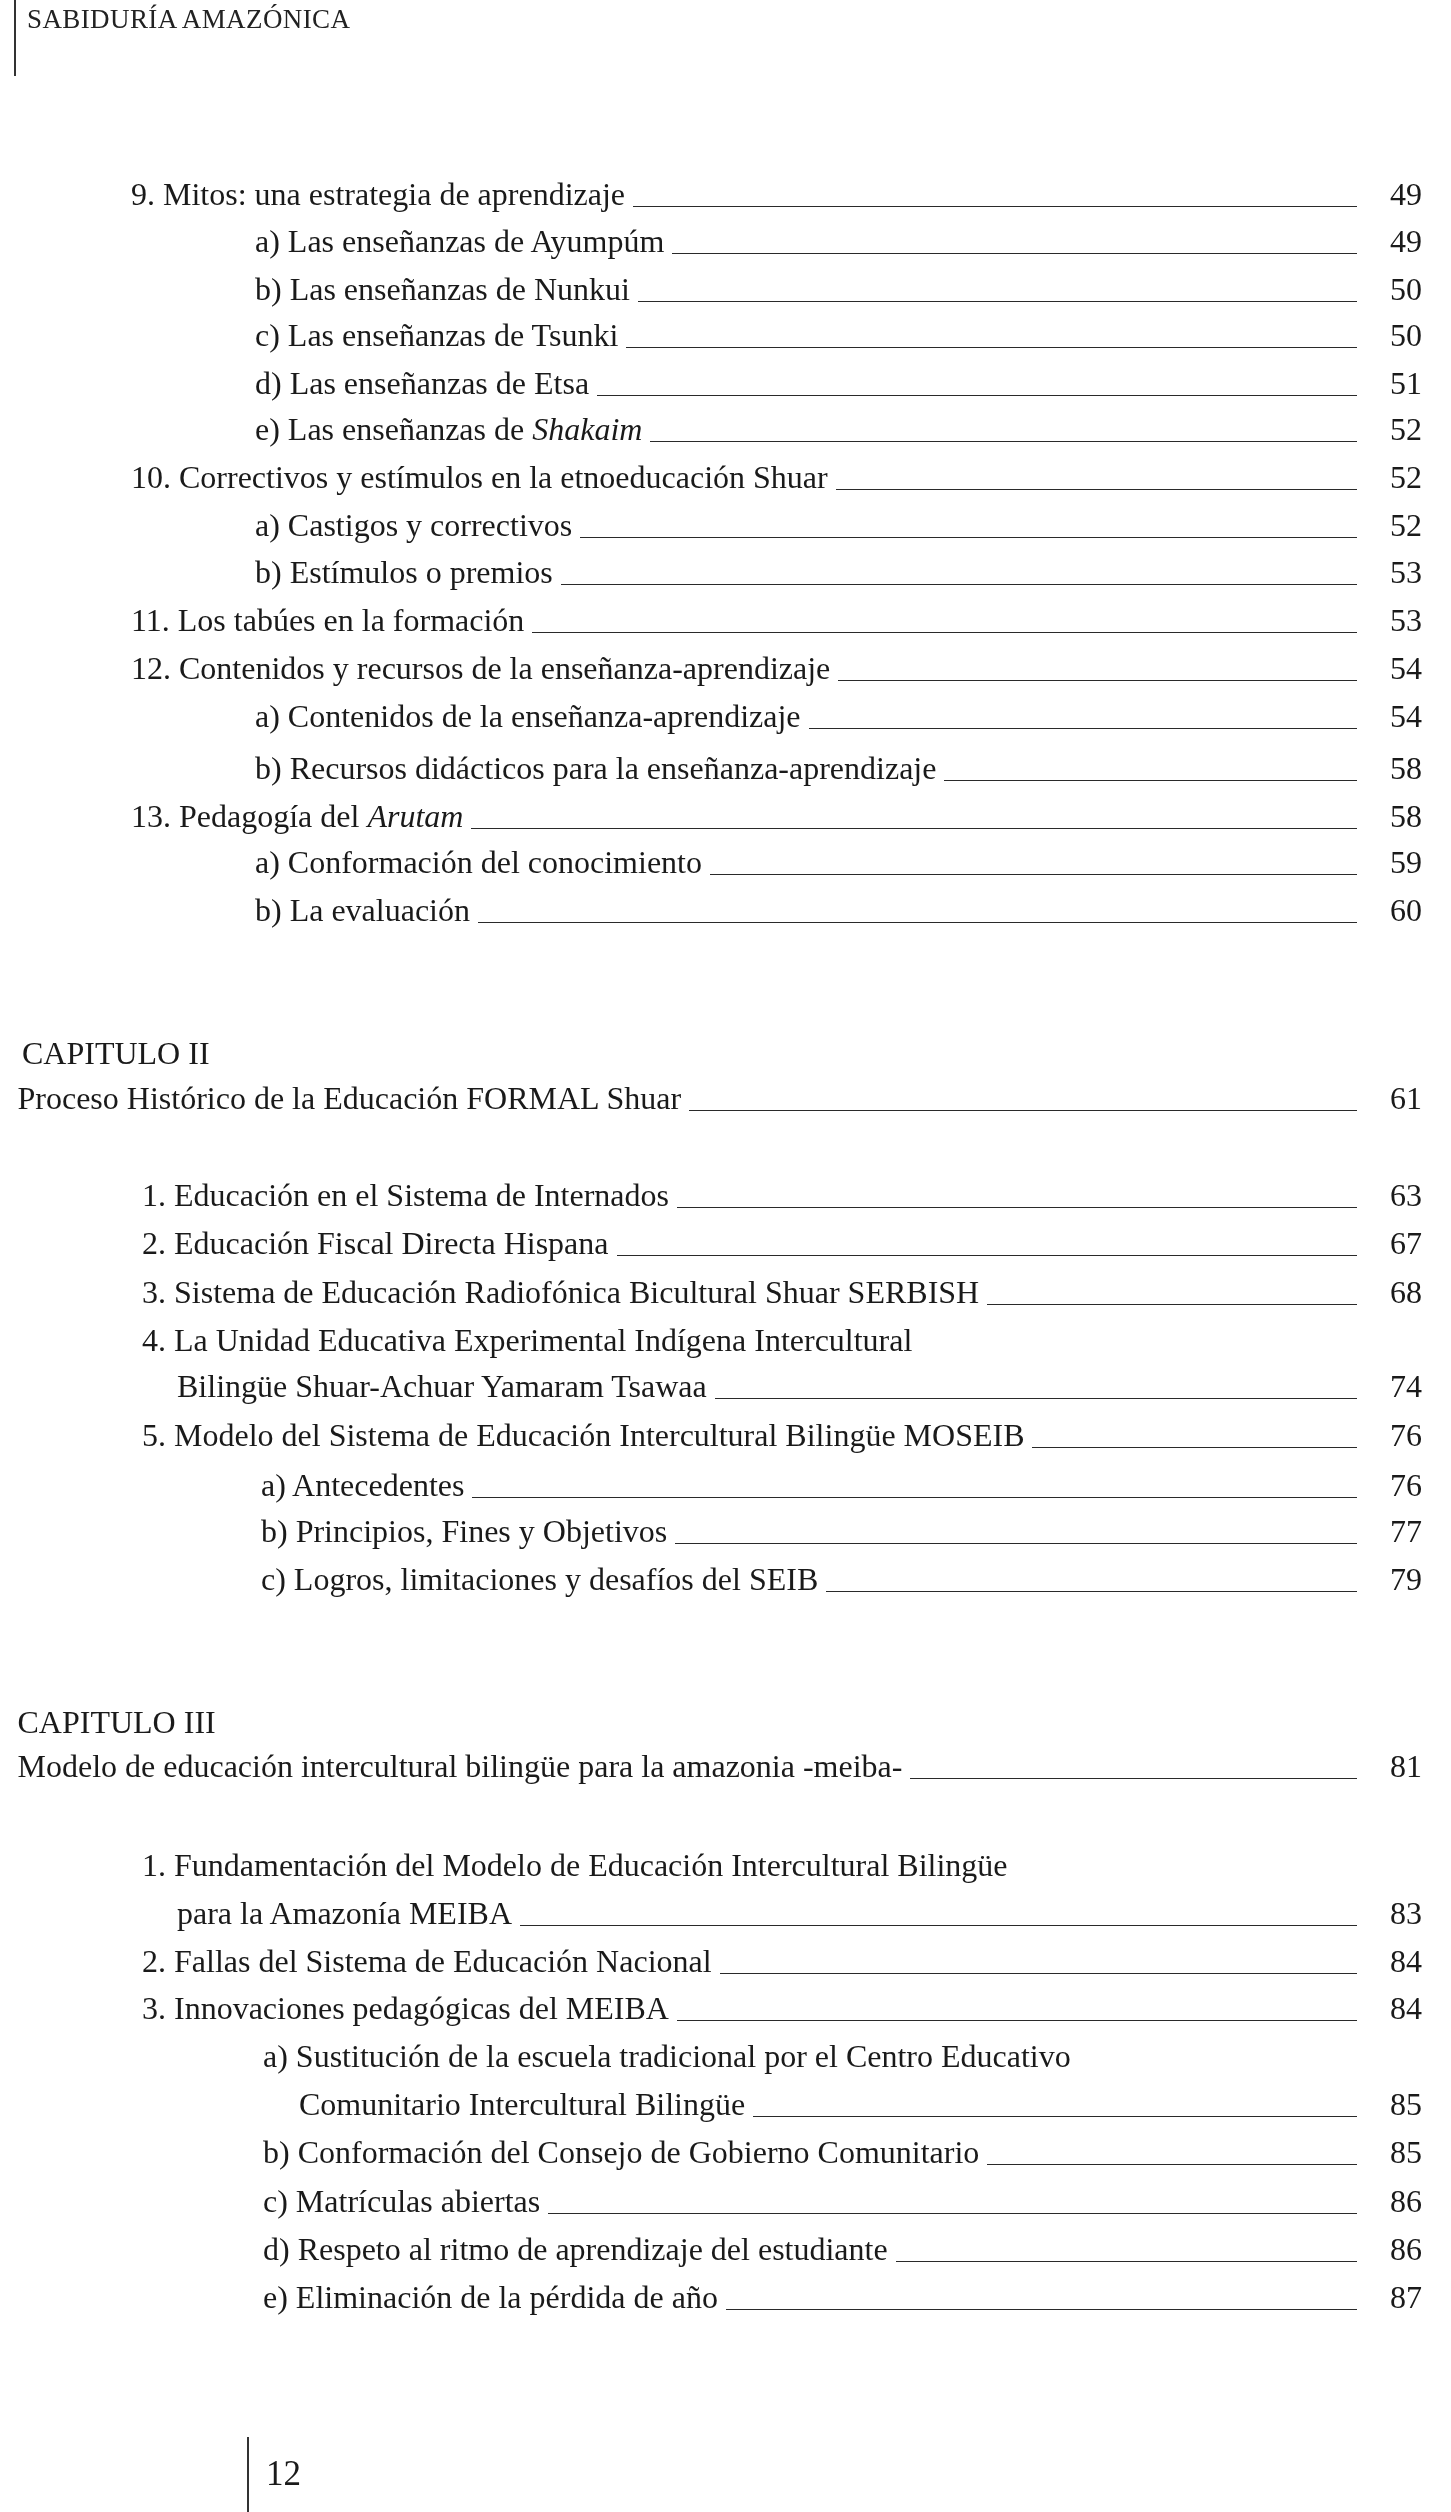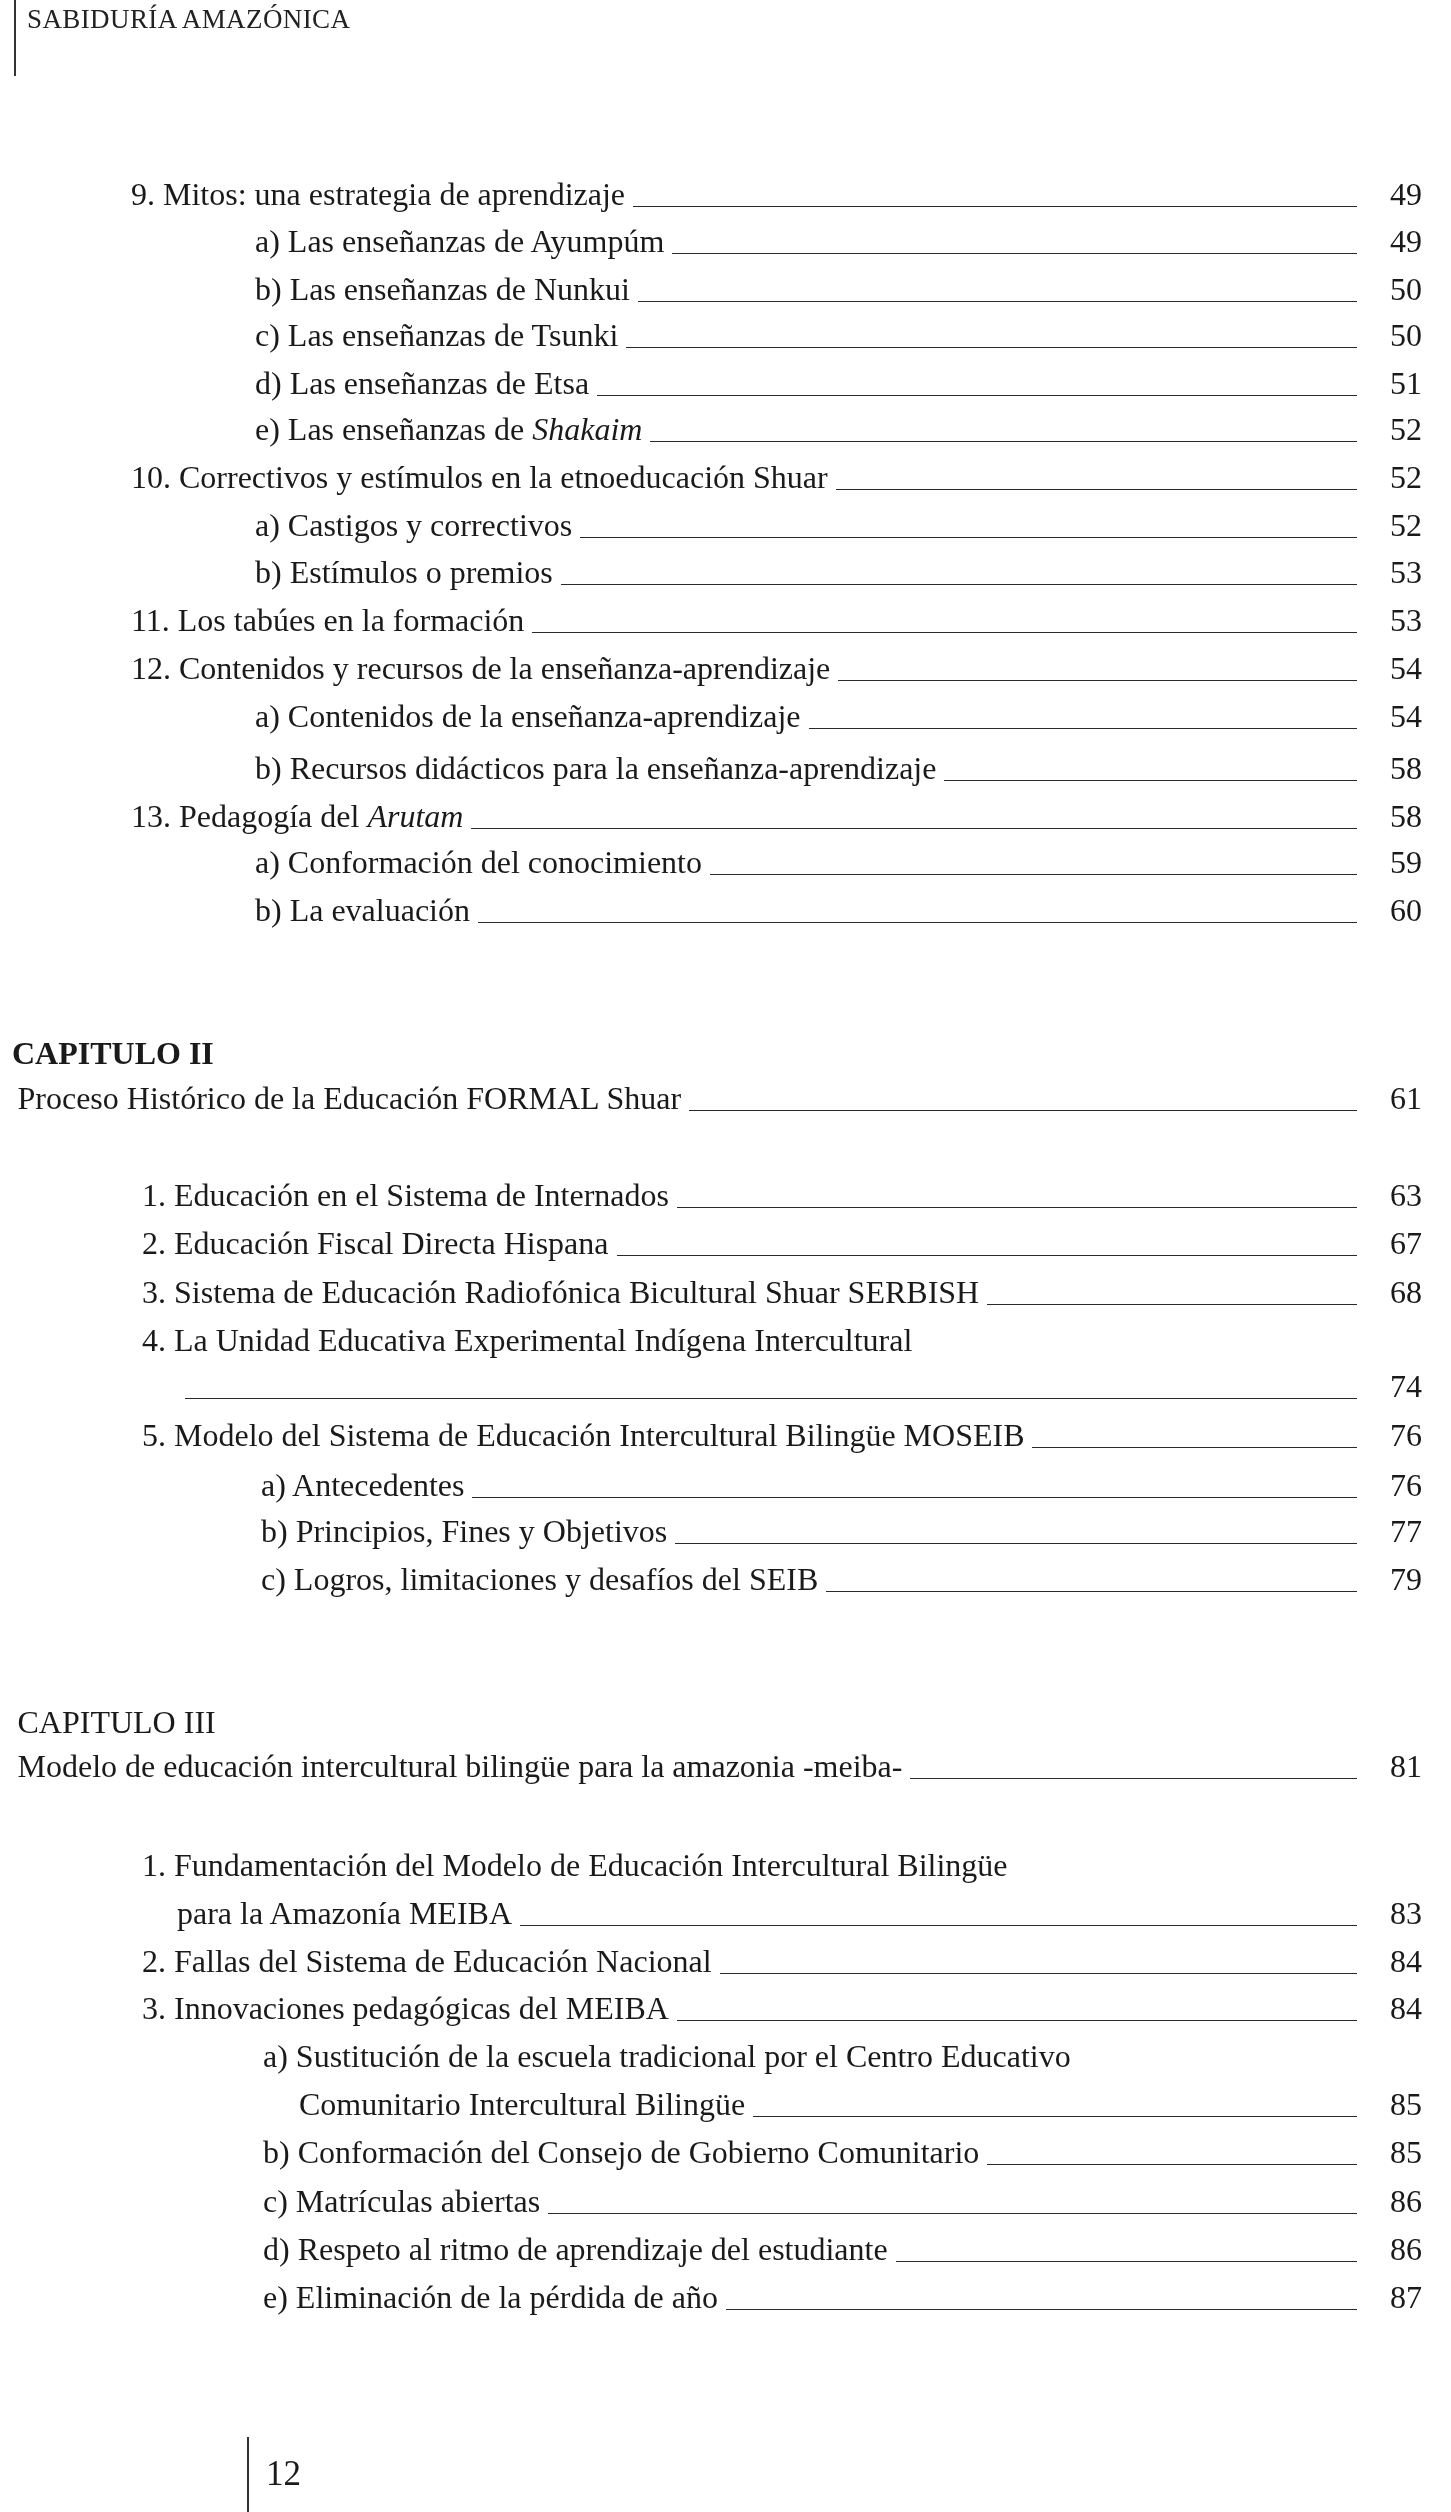--- a/index.html
+++ b/index.html
@@ -110,21 +110,21 @@
   <span class="label">a) Conformación del conocimiento</span>
   <span class="leader"></span>
   <span class="page">59</span>
 </div>
 <div class="row" style="left:255px; right:30px; top:890px;">
   <span class="label">b) La evaluación</span>
   <span class="leader"></span>
   <span class="page">60</span>
 </div>
 
-<div class="chapter" style="left:12px; top:1033px;font-weight:bold;">CAPITULO II</div>
+<div class="chapter" style="left:22px; top:1033px;">CAPITULO II</div>
 <div class="row" style="left:17.5px; right:30px; top:1078px;">
   <span class="label">Proceso Histórico de la Educación FORMAL Shuar</span>
   <span class="leader"></span>
   <span class="page">61</span>
 </div>
 
 <div class="row" style="left:142px; right:30px; top:1175px;">
   <span class="label">1. Educación en el Sistema de Internados</span>
   <span class="leader"></span>
   <span class="page">63</span>
@@ -138,20 +138,21 @@
   <span class="label">3. Sistema de Educación Radiofónica Bicultural Shuar SERBISH</span>
   <span class="leader"></span>
   <span class="page">68</span>
 </div>
 <div class="row noleader" style="left:142px; right:30px; top:1320px;">
   <span class="label">4. La Unidad Educativa Experimental Indígena Intercultural</span>
   <span class="leader"></span>
   <span class="page"></span>
 </div>
 <div class="row" style="left:177px; right:30px; top:1366px;">
+  <span class="label">Bilingüe Shuar-Achuar Yamaram Tsawaa</span>
   <span class="leader"></span>
   <span class="page">74</span>
 </div>
 <div class="row" style="left:142px; right:30px; top:1415px;">
   <span class="label">5. Modelo del Sistema de Educación Intercultural Bilingüe MOSEIB</span>
   <span class="leader"></span>
   <span class="page">76</span>
 </div>
 <div class="row" style="left:261px; right:30px; top:1465px;justify-content:center;">
   <span class="label">a) Antecedentes</span>

